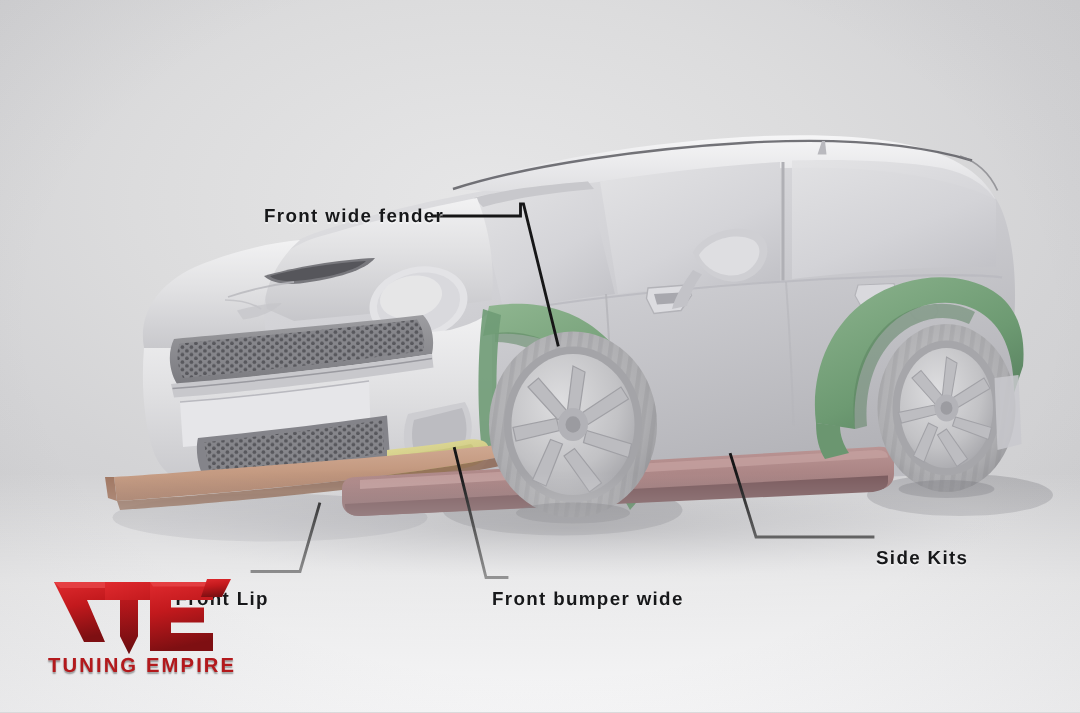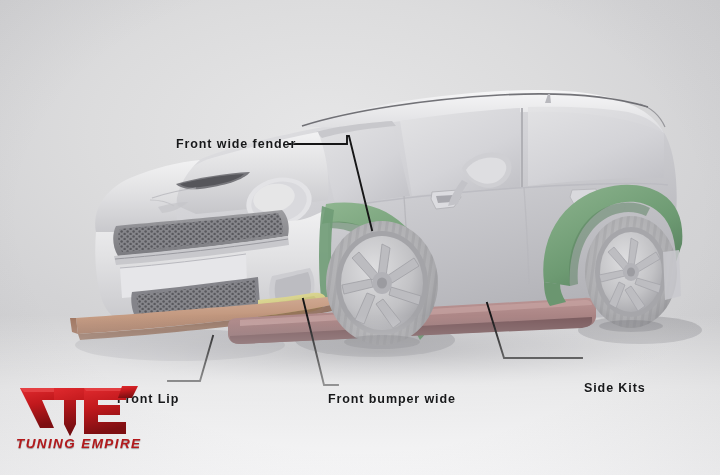--- a/index.html
+++ b/index.html
@@ -35,25 +35,25 @@
     font-weight:bold;
     font-size:12.5px;
     letter-spacing:0.9px;
     color:#17181a;
     white-space:nowrap;
     text-shadow:0 1px 0 rgba(255,255,255,0.45);
   }
   #lbl-fender{ left:140px; top:137px;padding-left:36px; }
   #lbl-frontlip{ left:117px; top:392px; }
   #lbl-fins{ left:328px; top:392px; }
-  #lbl-sidekits{ left:584px; top:365px;margin-top:16px; }
+  #lbl-sidekits{ left:584px; top:365px; }
 
   
   #logo{
-    position:absolute; left:14px; top:378px; width:130px; height:82px;font-style:italic;
+    position:absolute; left:30px; top:378px; width:130px; height:82px;
   }
   #logo svg{ display:block; width:130px; height:62px; }
   #logo .brandword{
     position:absolute; left:2px; top:58px;
     font-family:"Liberation Sans", sans-serif;
     font-weight:bold; font-size:13.5px; letter-spacing:1.4px;
     color:#b3191c;
     text-shadow:0 1px 1px rgba(0,0,0,0.35);
   }
 </style>

